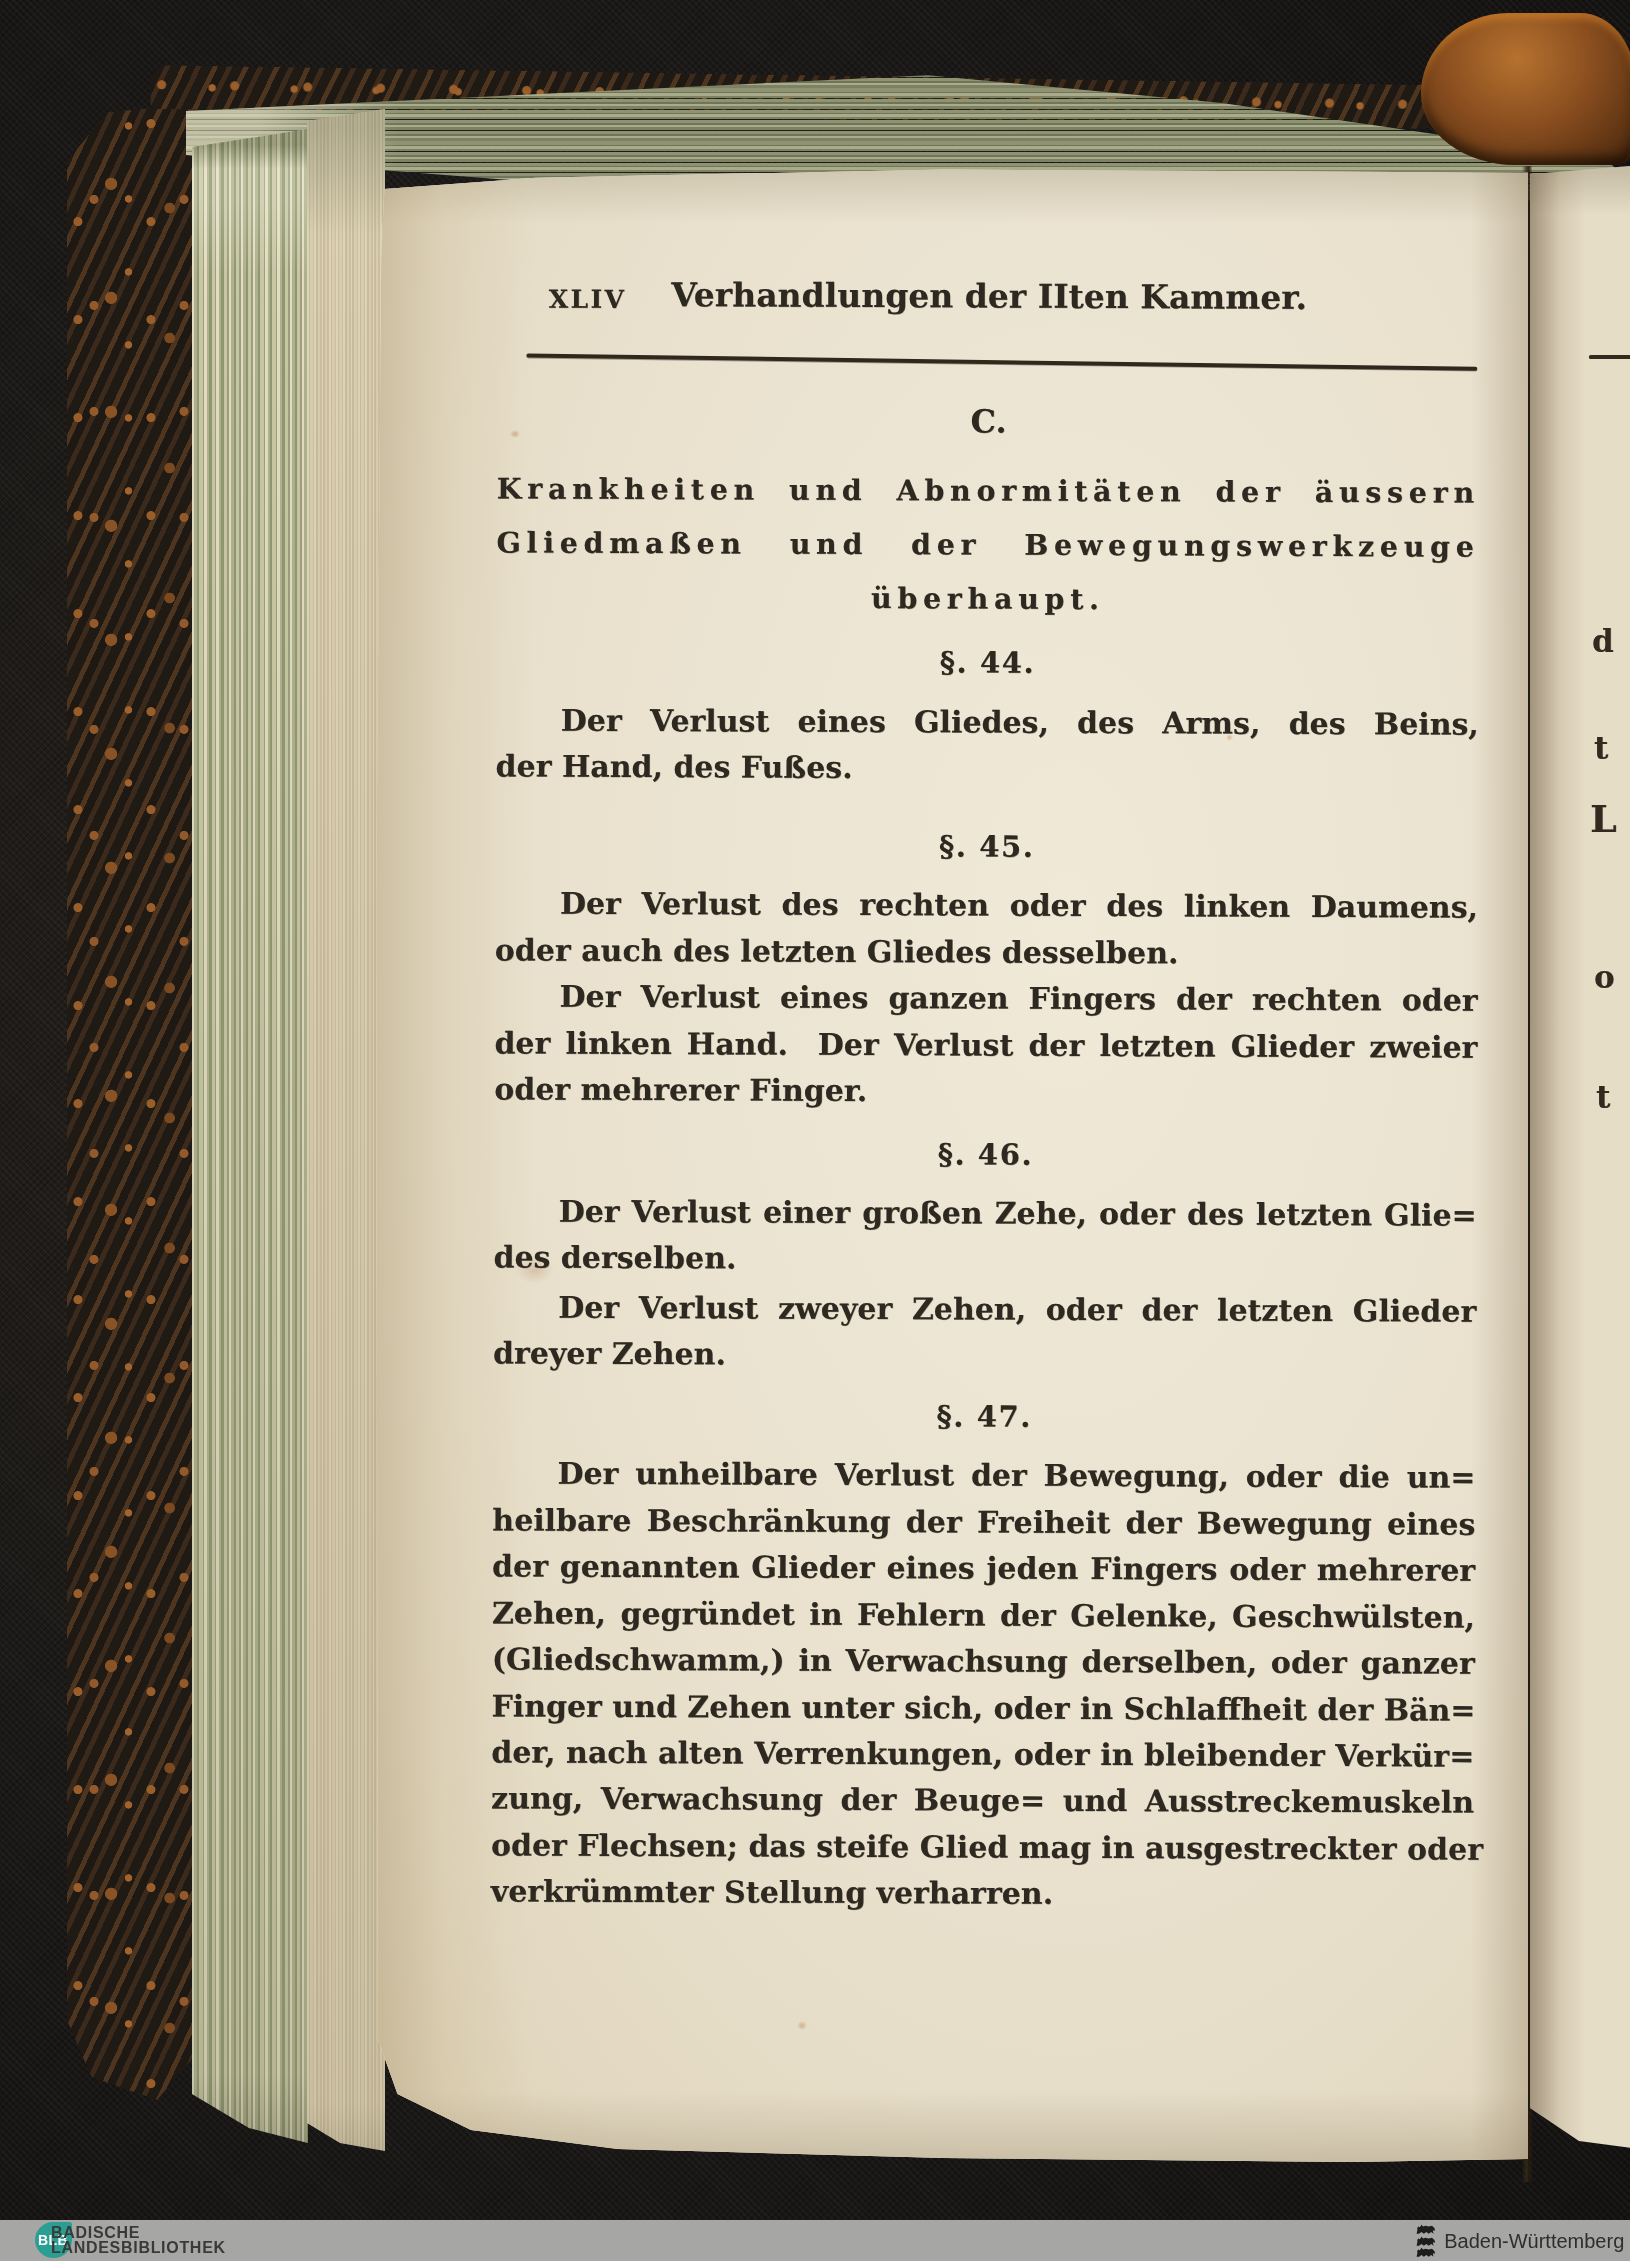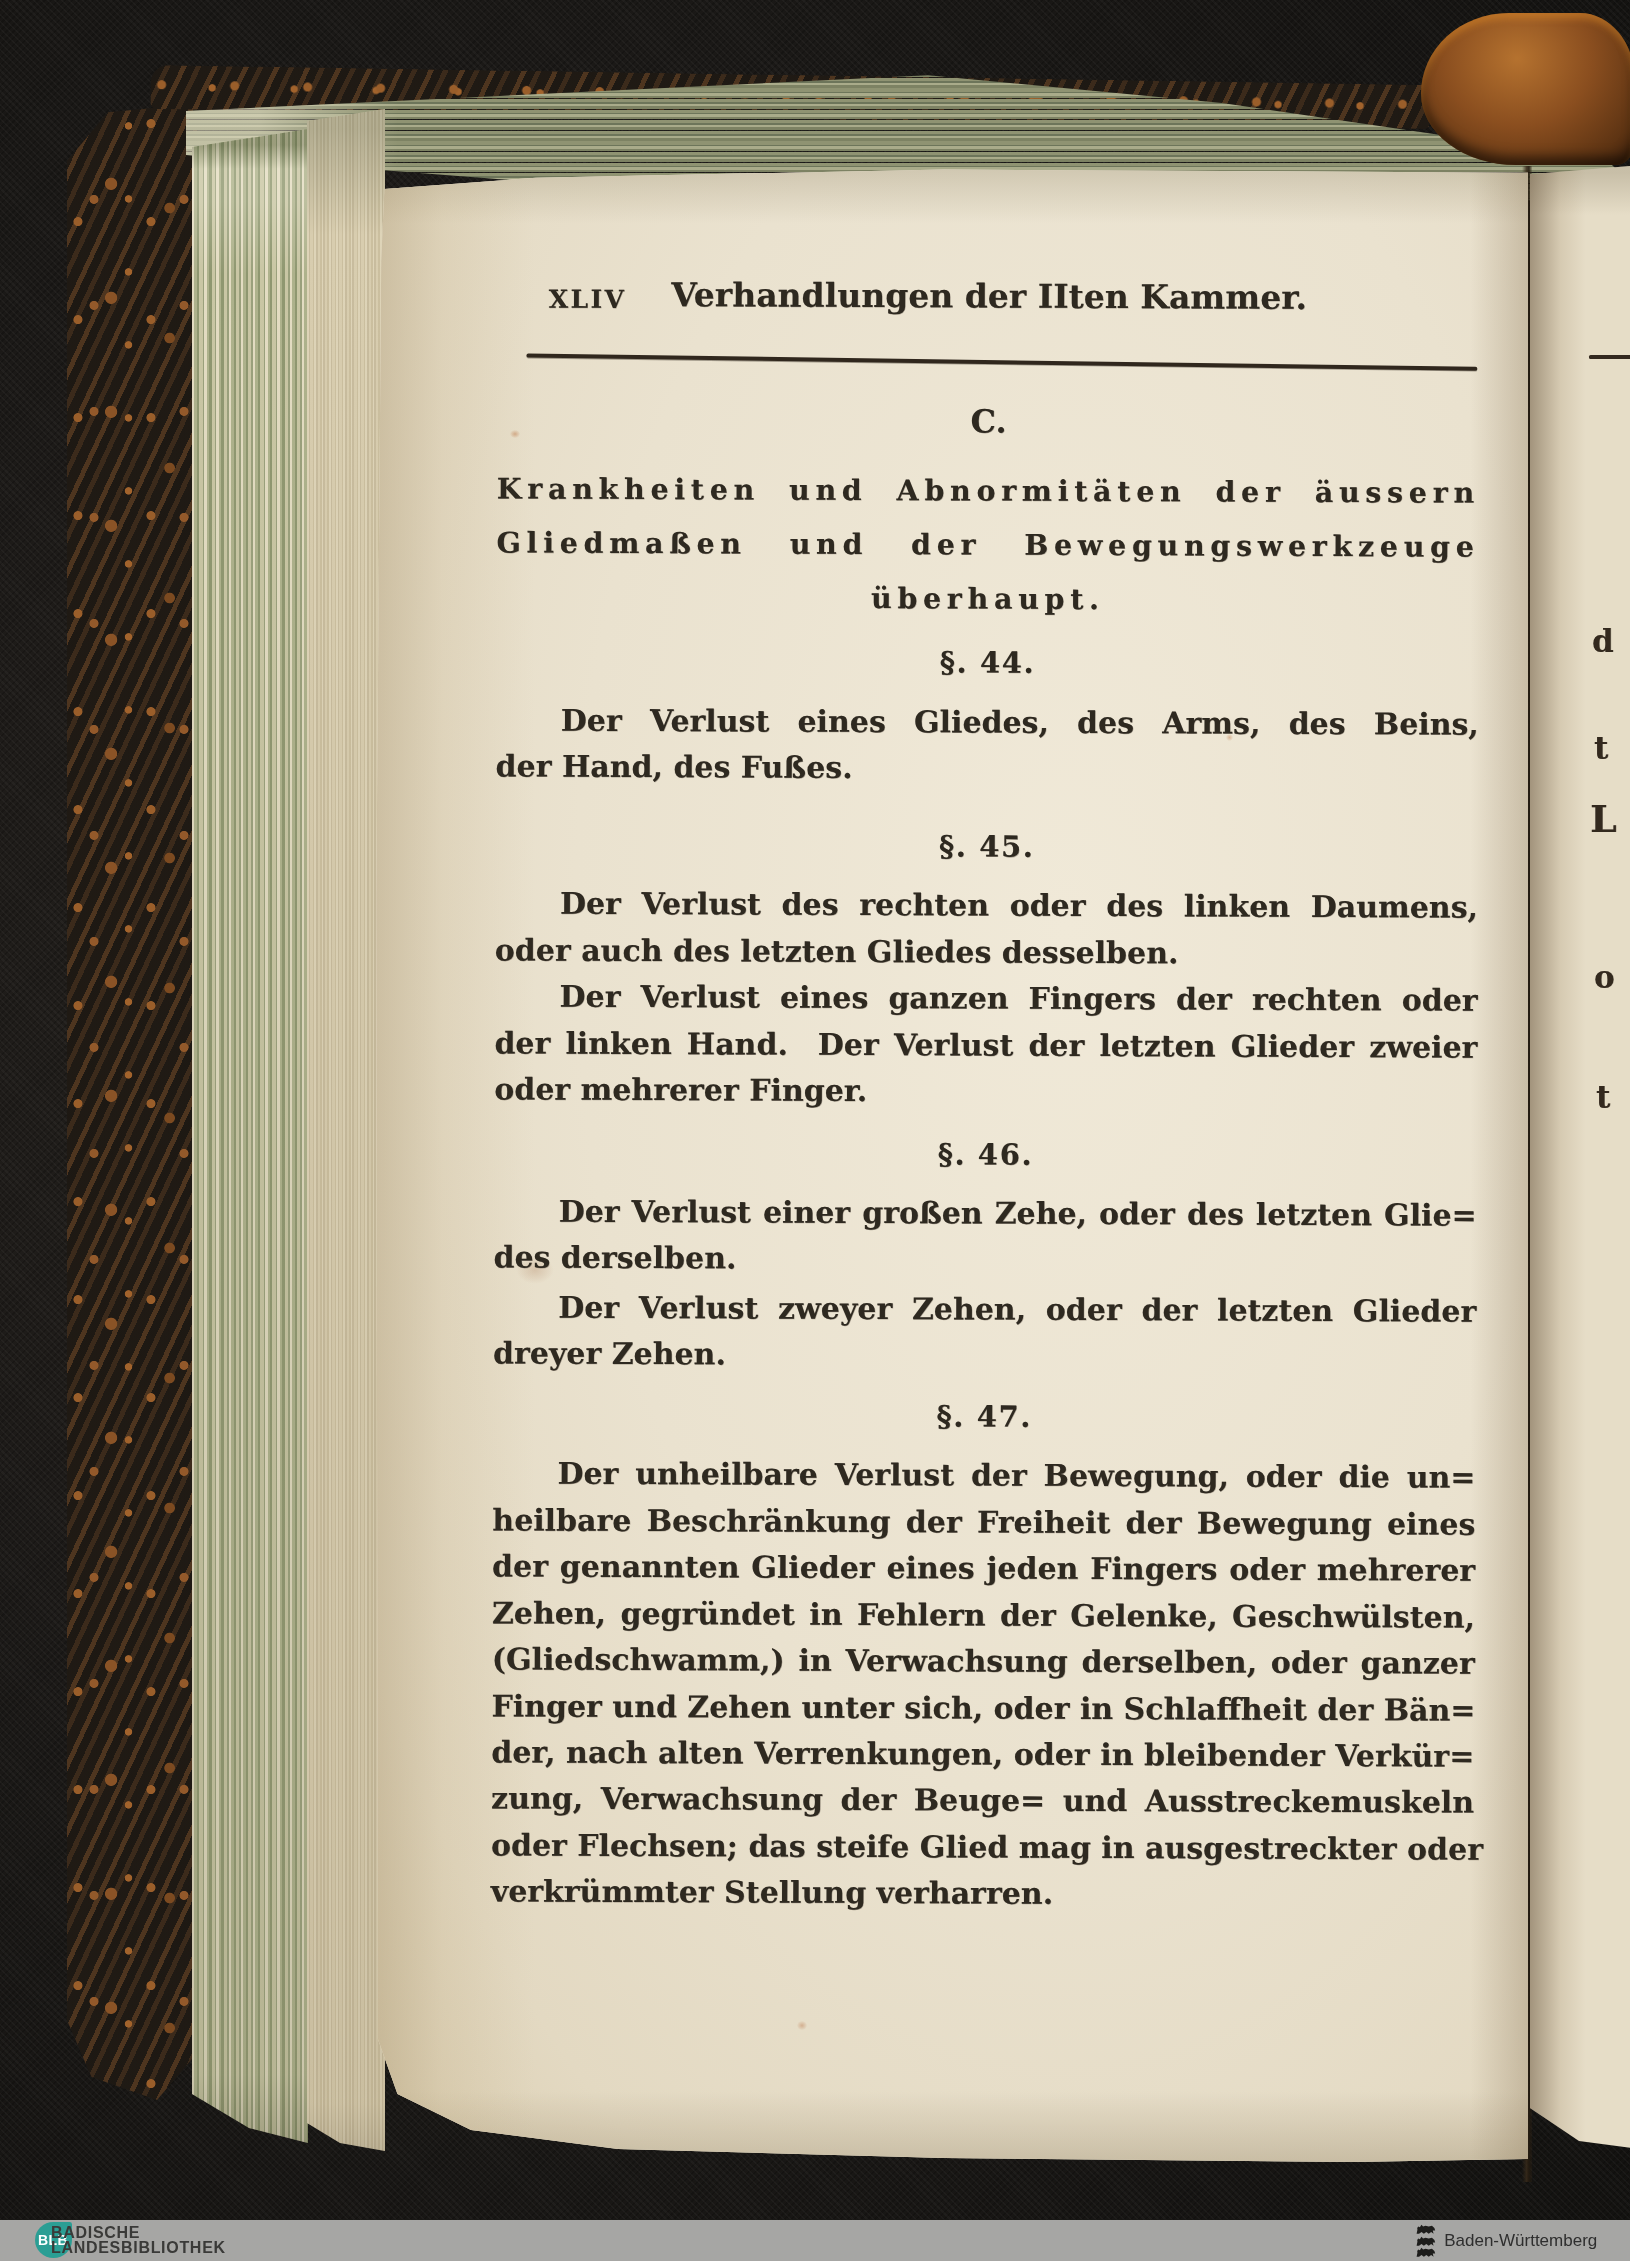--- a/index.html
+++ b/index.html
@@ -127,21 +127,21 @@
   }
   .blb-badge{
     position:absolute;left:6.5px;top:2.4px;width:37px;height:36px;background:#2b9e94;
     border-radius:50% 2.4px 50% 50%;
     display:flex;align-items:center;justify-content:center;margin-left:28px;
   }
   .blb-badge span{color:#fff;font-weight:bold;font-size:14px;letter-spacing:0.4px;}
   .lib-name{position:absolute;left:51px;top:4.9px;color:#3a3a38;font-weight:bold;font-size:16px;letter-spacing:0.7px;line-height:15.5px;}
   .bw-group{position:absolute;left:1415px;top:0;height:42px;display:flex;align-items:center;}
   .lions{display:flex;flex-direction:column;gap:0.8px;margin-right:8.2px;}
-  .bw-label{color:#2e2e2e;font-size:17px;}
+  .bw-label{color:#2e2e2e;font-size:20px;}
 </style>
 </head>
 <body>
 
 <div class="photo">
   <div class="weave"></div>
 
   <div class="cover-left marble"></div>
   <div class="cover-top marble"></div>
   <div class="top-edges"></div>

